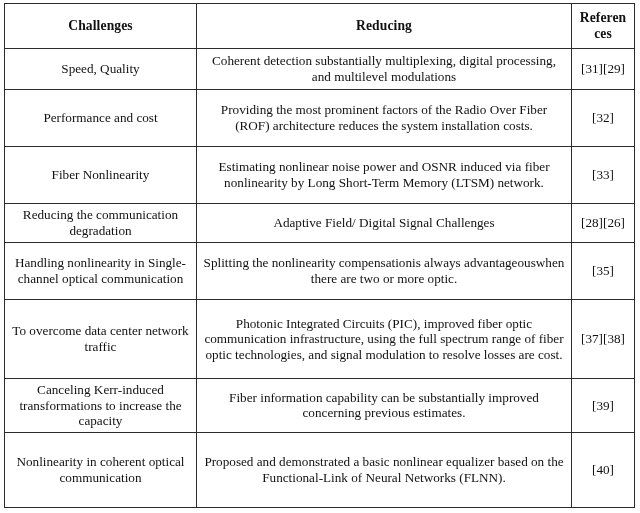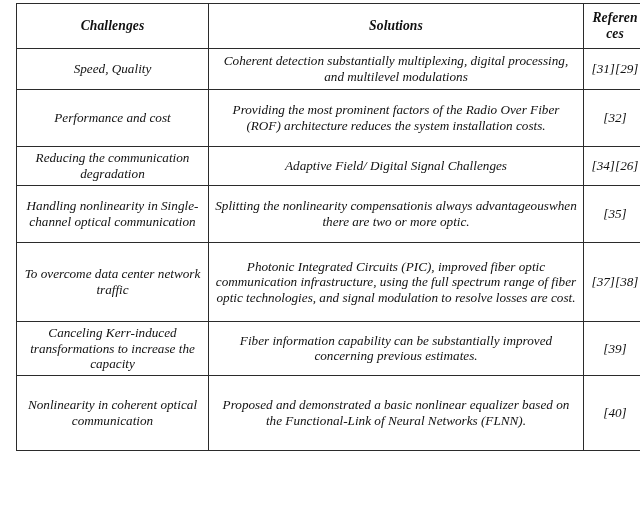--- a/index.html
+++ b/index.html
@@ -12,22 +12,21 @@
     height: 513px;
     font-family: "Liberation Serif", "DejaVu Serif", serif;
     color: #000000;
     overflow: hidden;
   }
   .page {
     position: relative;
     width: 640px;
     height: 399px;
     box-sizing: border-box;
-    padding: 3px 6px 0 16px;
-    font-style: italic;
+    padding: 3px 6px 0 4px;
   }
   table.challenges-table {
     width: 630px;
     border-collapse: collapse;
     table-layout: fixed;
     background: #ffffff;
   }
   table.challenges-table col.col-challenge { width: 192px; }
   table.challenges-table col.col-solution  { width: 375px; }
   table.challenges-table col.col-reference { width: 63px; }
@@ -79,40 +78,45 @@
 <div class="page">
   <table class="challenges-table">
     <colgroup>
       <col class="col-challenge">
       <col class="col-solution">
       <col class="col-reference">
     </colgroup>
     <thead>
       <tr>
         <th>Challenges</th>
-        <th>Solutions</th>
+        <th>Reducing</th>
         <th>Referen
 ces</th>
       </tr>
     </thead>
     <tbody>
         <tr data-row="0">
           <td class="challenge-cell">Speed, Quality</td>
           <td class="solution-cell">Coherent detection substantially multiplexing, digital processing, and multilevel modulations</td>
           <td class="reference-cell">[31][29]</td>
         </tr>
         <tr data-row="1">
           <td class="challenge-cell">Performance and cost</td>
           <td class="solution-cell">Providing the most prominent factors of the Radio Over Fiber (ROF) architecture reduces the system installation costs.</td>
           <td class="reference-cell">[32]</td>
         </tr>
+        <tr data-row="2">
+          <td class="challenge-cell">Fiber Nonlinearity</td>
+          <td class="solution-cell">Estimating nonlinear noise power and OSNR induced via fiber nonlinearity by Long Short-Term Memory (LTSM) network.</td>
+          <td class="reference-cell">[33]</td>
+        </tr>
         <tr data-row="3">
           <td class="challenge-cell">Reducing the communication degradation</td>
           <td class="solution-cell">Adaptive Field/ Digital Signal Challenges</td>
-          <td class="reference-cell">[34][26]</td>
+          <td class="reference-cell">[28][26]</td>
         </tr>
         <tr data-row="4">
           <td class="challenge-cell">Handling nonlinearity in Single-channel optical communication</td>
           <td class="solution-cell">Splitting the nonlinearity compensationis always advantageouswhen there are two or more optic.</td>
           <td class="reference-cell">[35]</td>
         </tr>
         <tr data-row="6">
           <td class="challenge-cell">To overcome data center network traffic</td>
           <td class="solution-cell">Photonic Integrated Circuits (PIC), improved fiber optic communication infrastructure, using the full spectrum range of fiber optic technologies, and signal modulation to resolve losses are cost.</td>
           <td class="reference-cell">[37][38]</td>

